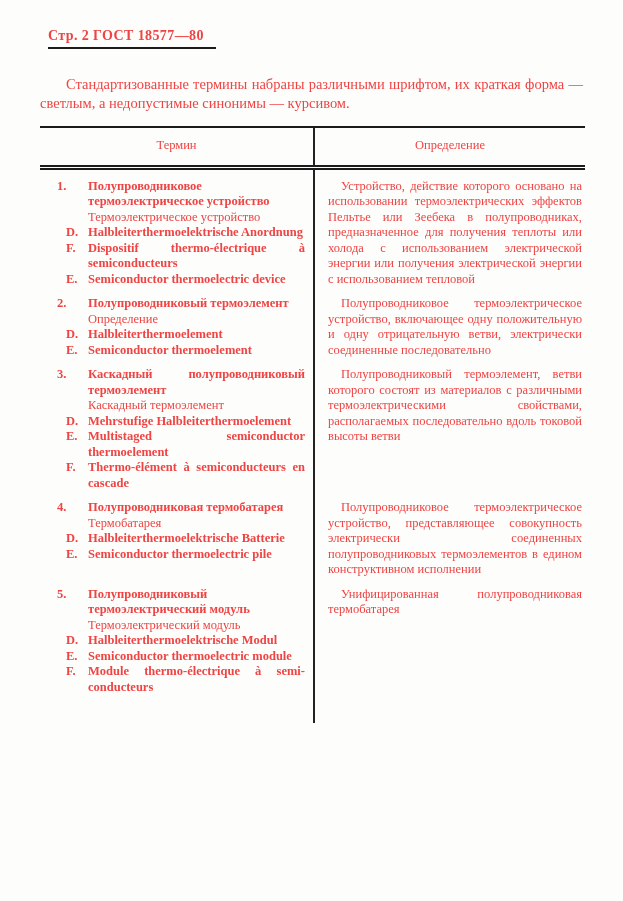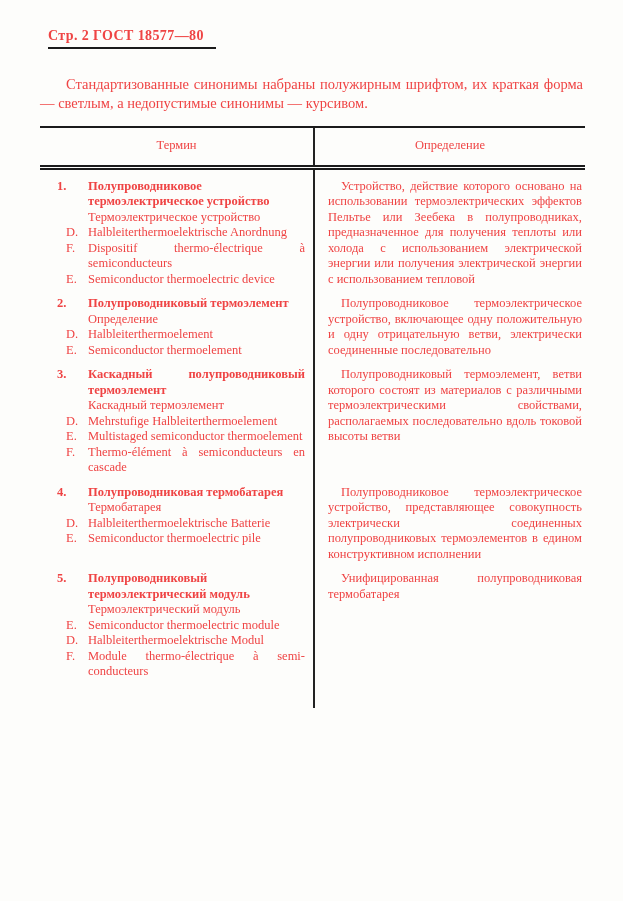--- a/index.html
+++ b/index.html
@@ -36,34 +36,34 @@
   .cell-l { width: 273px; padding-right: 8px; }
   .cell-r { width: 272px; border-left: 2px solid #222; padding-left: 13px; padding-right: 3px; }
   .row.head { border-bottom: 5px double #1b1b1b; }
   .row.head .cell { text-align: center; padding: 10px 0 11px 0; font-size: 12.5px; }
   .row.head .cell-r { padding-left: 0; }
   .row.body .cell { padding-top: 9px; }
   .row.body.last .cell { padding-bottom: 28px; }
   .term-main { padding-left: 48px; text-indent: -31px; font-weight: bold; text-align: justify; }
   .num { display: inline-block; width: 31px; text-indent: 0; }
   .term-short { padding-left: 48px; text-align: justify; }
-  .lang { padding-left: 48px; text-indent: -22px; text-align: justify; }
+  .lang { padding-left: 48px; text-indent: -22px; text-align: justify; font-weight: bold; }
   .lang-label { display: inline-block; width: 22px; text-indent: 0; }
   .def { margin: 0; text-indent: 13px; text-align: justify; }
 </style>
 </head>
 <body>
 
 <div class="page">
 
   <div class="page-header">
     <span class="hdr-inner">Стр. 2 ГОСТ 18577—80</span>
   </div>
 
-  <p class="intro">Стандартизованные синонимы набраны полужирным шрифтом, их краткая форма — светлым, а недопустимые синонимы — курсивом.</p>
+  <p class="intro">Стандартизованные термины набраны различными шрифтом, их краткая форма — светлым, а недопустимые синонимы — курсивом.</p>
 
   <div class="gost-table">
 
     <div class="row head">
       <div class="cell cell-l">Термин</div>
       <div class="cell cell-r">Определение</div>
     </div>
 
     <div class="row body">
       <div class="cell cell-l">
@@ -143,24 +143,24 @@
       </div>
     </div>
 
     <div class="row body last">
       <div class="cell cell-l">
         <div class="term-main">
           <span class="num">5.</span><span>Полупроводниковый термоэлектрический модуль</span>
         </div>
         <div class="term-short">Термоэлектрический модуль</div>
         <div class="lang">
-          <span class="lang-label">E.</span><span>Semiconductor thermoelectric module</span>
+          <span class="lang-label">D.</span><span>Halbleiterthermoelektrische Modul</span>
         </div>
         <div class="lang">
-          <span class="lang-label">D.</span><span>Halbleiterthermoelektrische Modul</span>
+          <span class="lang-label">E.</span><span>Semiconductor thermoelectric module</span>
         </div>
         <div class="lang">
           <span class="lang-label">F.</span><span>Module thermo-électrique à semi-conducteurs</span>
         </div>
       </div>
       <div class="cell cell-r">
         <p class="def">Унифицированная полупроводниковая термобатарея</p>
       </div>
     </div>
 

